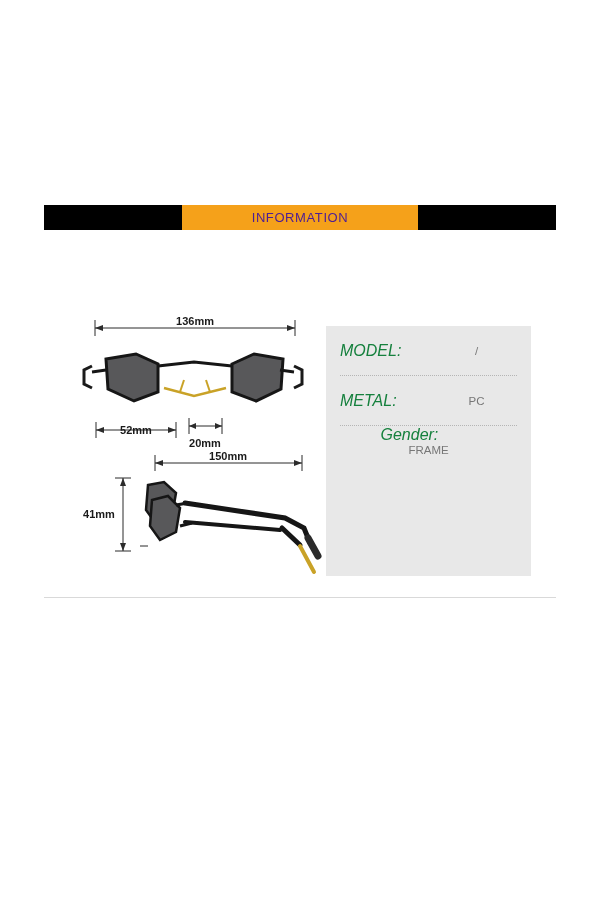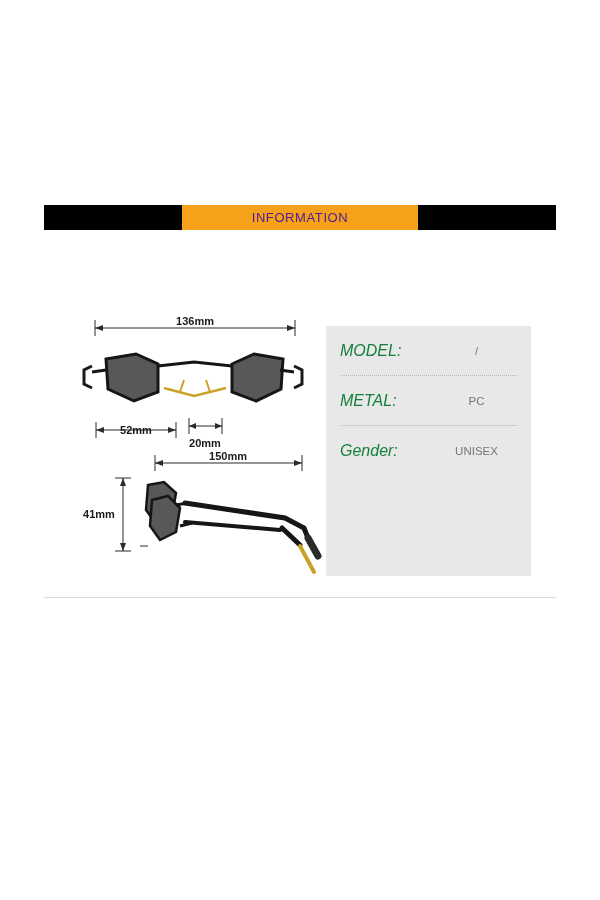--- a/index.html
+++ b/index.html
@@ -67,20 +67,21 @@
   }
   .spec-row {
     height: 50px;
     display: flex;
     align-items: center;
     border-bottom: 1px dotted #b5b5b5;
     box-sizing: border-box;
   }
   .spec-row:last-child {
     border-bottom: none;
+    flex-direction: column;
   }
   .spec-label {
     width: 96px;
     font-size: 16px;
     color: #15803d;
     font-style: italic;
   }
   .spec-value {
     flex: 1;
     font-size: 11.5px;
@@ -217,19 +218,19 @@
     <div class="spec-row">
       <span class="spec-label">MODEL:</span>
       <span class="spec-value">/</span>
     </div>
     <div class="spec-row">
       <span class="spec-label">METAL:</span>
       <span class="spec-value">PC</span>
     </div>
     <div class="spec-row">
       <span class="spec-label">Gender:</span>
-      <span class="spec-value">UNISEX</span>
+      <span class="spec-value">FRAME</span>
     </div>
   </div>
 
 </div>
 
 <div class="divider"></div>
 
 </body></html>

